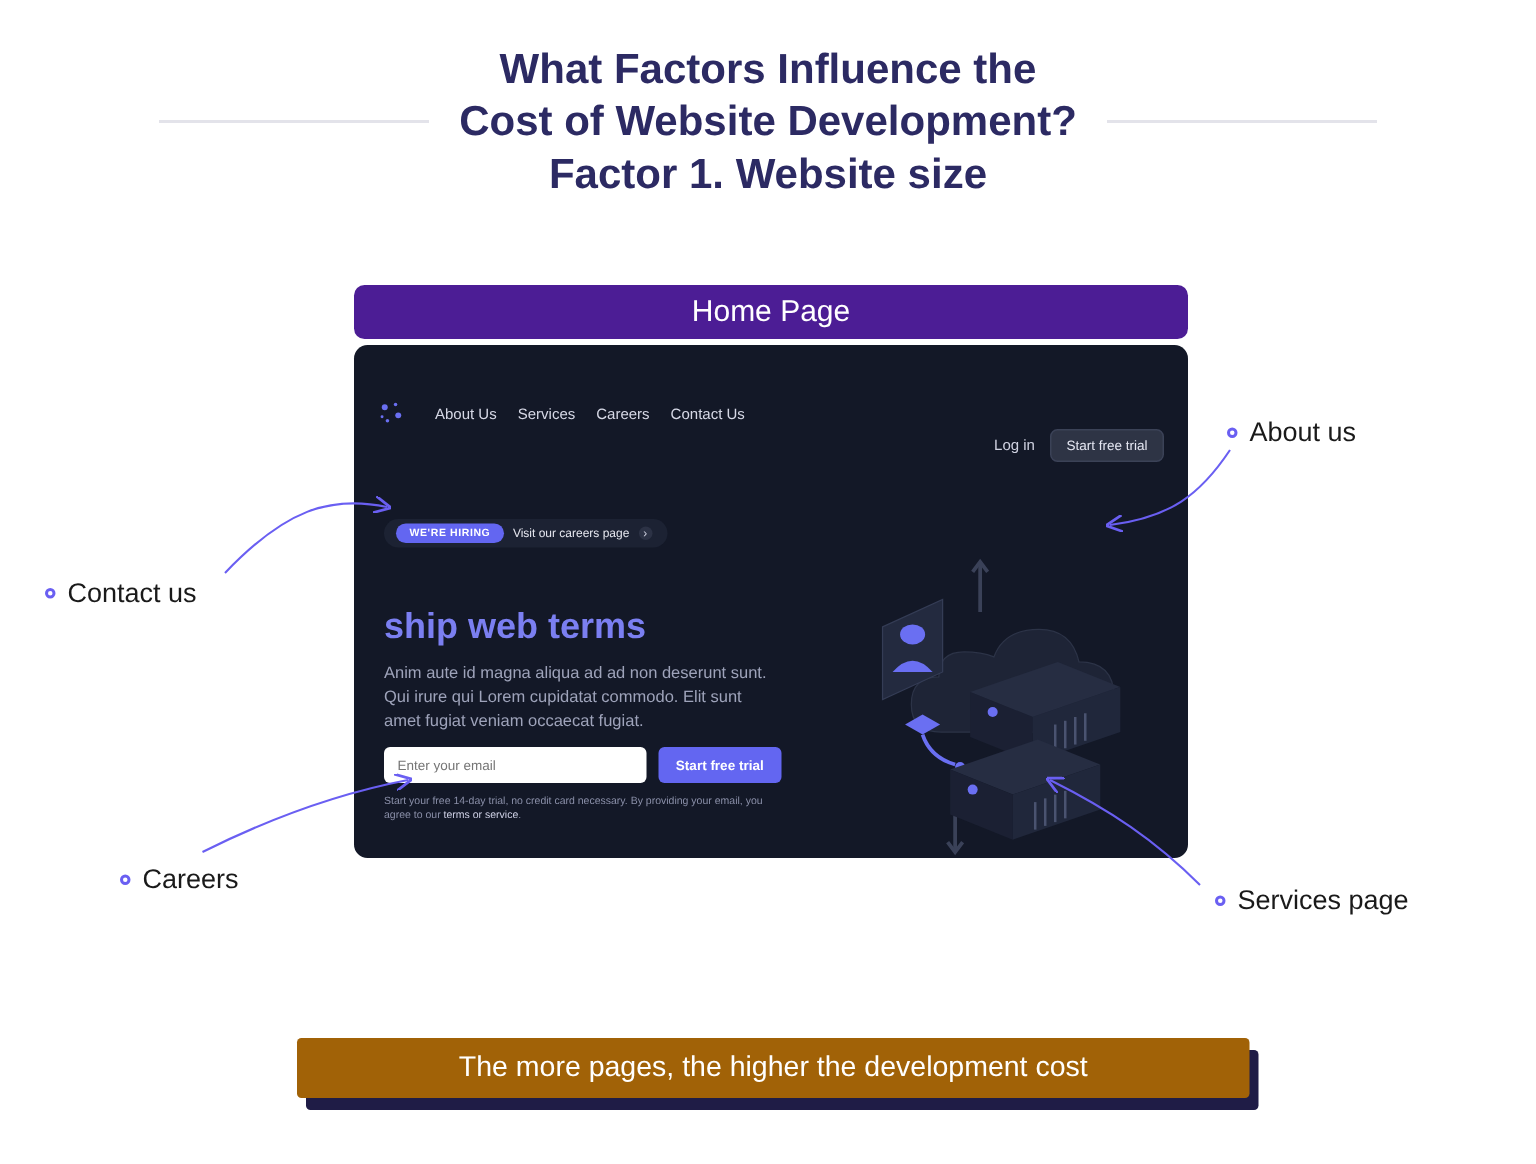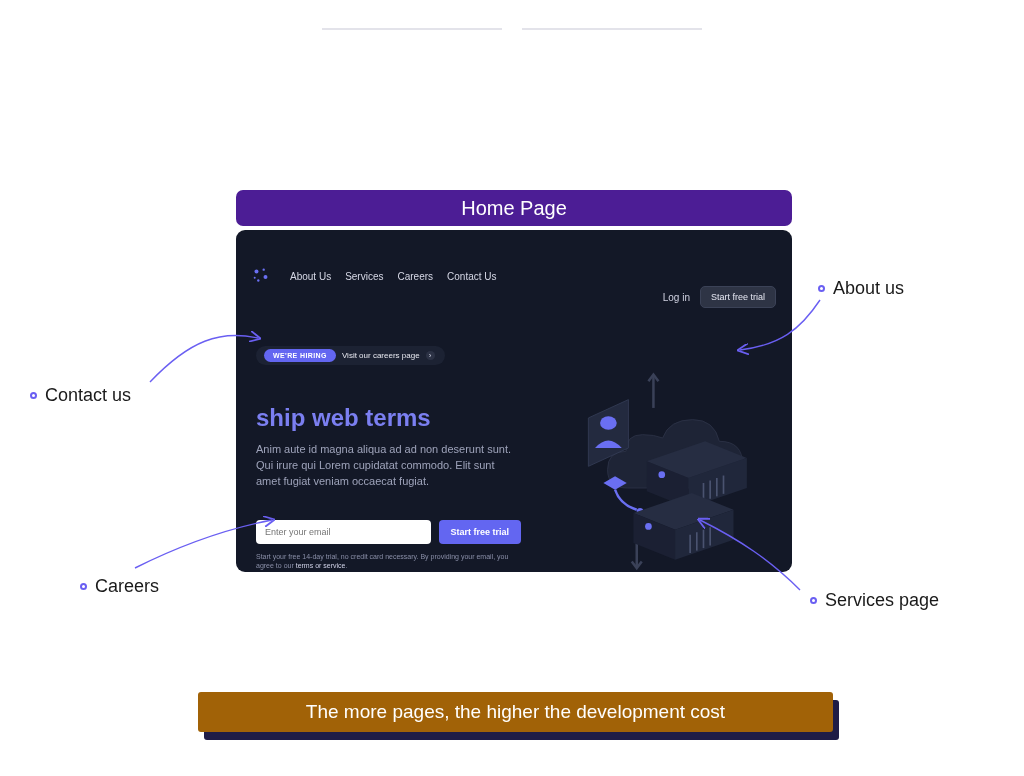--- a/index.html
+++ b/index.html
@@ -122,21 +122,21 @@
   }
   .hero-h1 .accent { color:#7b7ff1; }
   .hero-p {
     font-size:11px;
     color:#9ea3ba;
     margin-top:10px;
     line-height:1.45;
     max-width: 260px;
   }
   .email-row {
-    margin-top:30px;
+    margin-top:8px;
     display:flex;
     gap:8px;
   }
   .email-input {
     flex:1;
     background:#fff;
     border:none;
     border-radius:4px;
     padding:7px 9px;
     font-size:9px;
@@ -216,20 +216,25 @@
     height:40px;
     background:#1f1c46;
     border-radius:3px;
   }
 </style>
 </head>
 <body>
 
 <div class="header-row">
   <div class="divider"></div>
+  <div class="title">
+    <span>What Factors Influence the</span><br>
+    <span>Cost of Website Development?</span><br>
+    <span>Factor 1. Website size</span>
+  </div>
   <div class="divider"></div>
 </div>
 
 <div class="home-pill">
   <span>Home Page</span>
 </div>
 
 <div class="mockup">
 
   <div class="mockup-nav">

